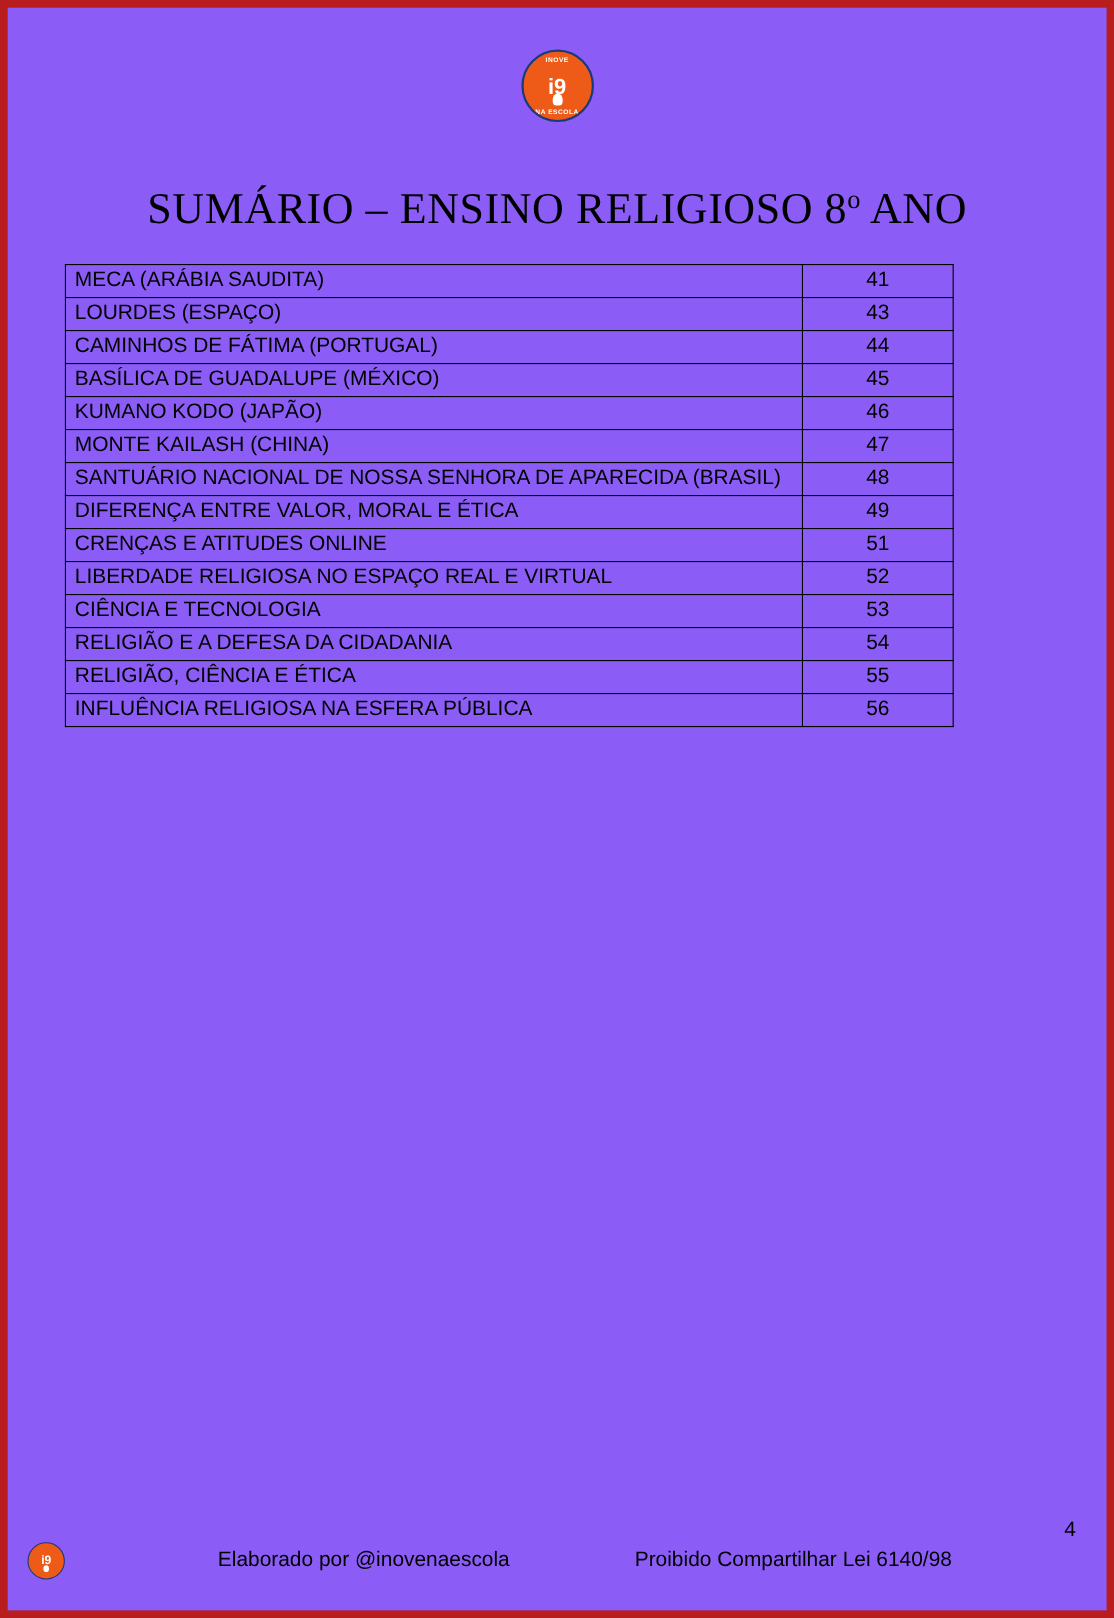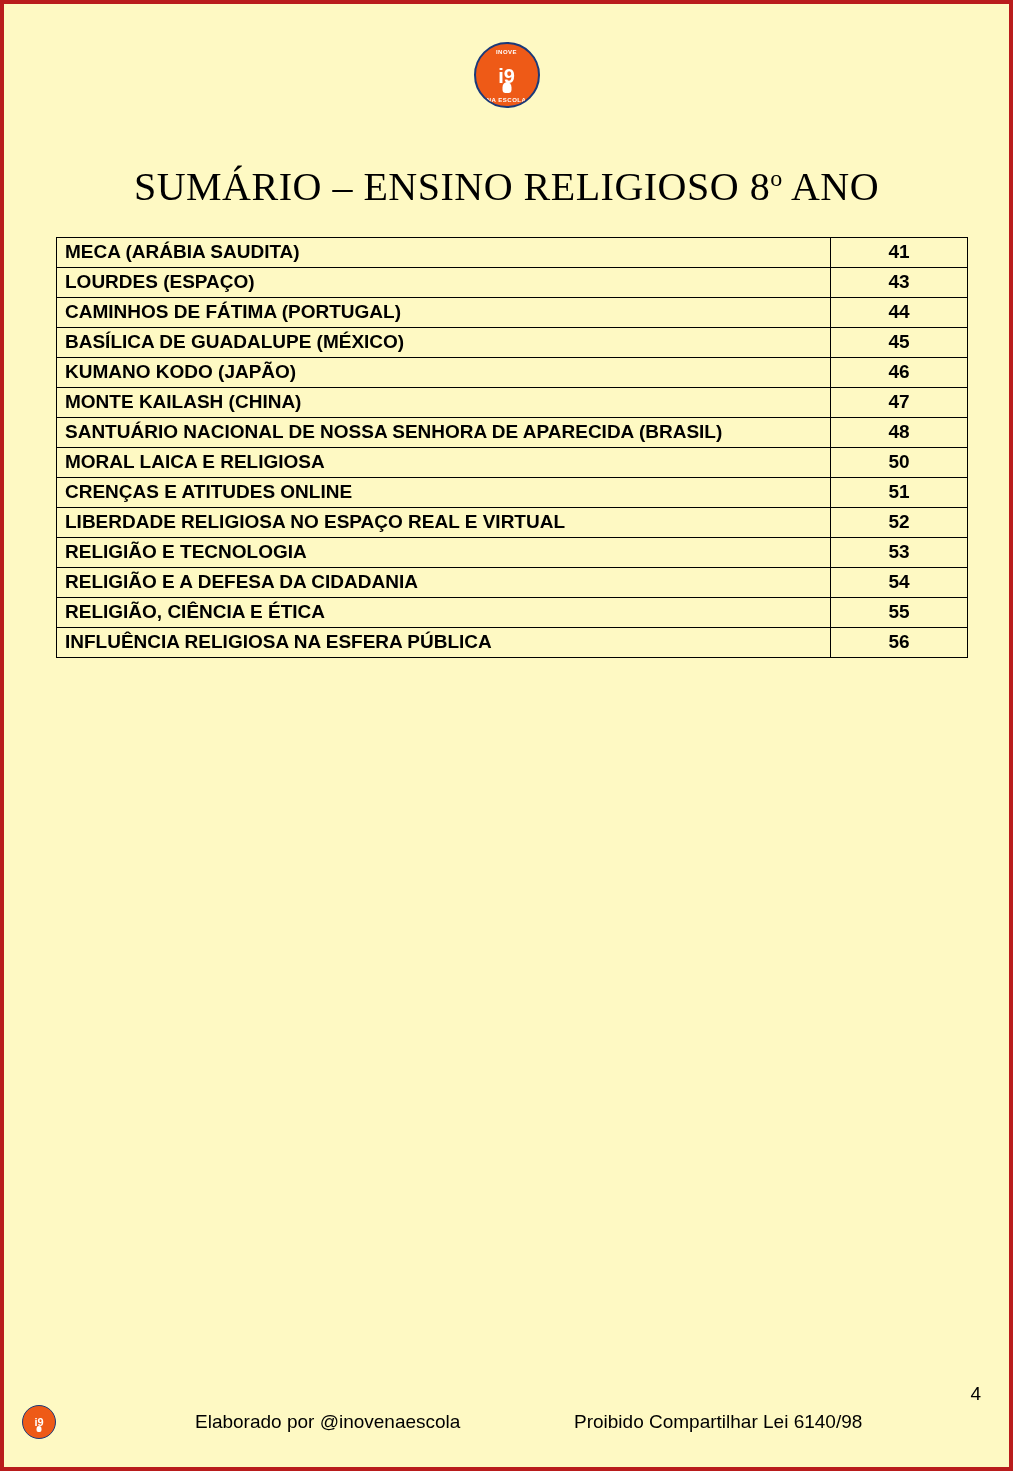--- a/index.html
+++ b/index.html
@@ -9,22 +9,22 @@
   }
   body {
     font-family: "Liberation Sans", sans-serif;
     color: #000000;
   }
   .page {
     position: relative;
     width: 1013px;
     height: 1471px;
     box-sizing: border-box;
-    background: #fef9c3;
-    border: 4px solid #b91c1c;
+    background: #8b5cf6;
+    border: 7px solid #b91c1c;
     overflow: hidden;
   }
   .logo-wrap {
     position: absolute;
     top: 38px;
     left: 0;
     width: 100%;
     display: flex;
     justify-content: center;
   }
@@ -92,24 +92,23 @@
     color: #000000;
   }
   .title .sup {
     font-size: 24px;
     vertical-align: super;
   }
   table.summary {
     position: absolute;
     top: 233px;
     left: 52px;
-    width: 912px;
+    width: 808px;
     border-collapse: collapse;
     table-layout: fixed;
-    font-weight: bold;
   }
   table.summary td {
     border: 1px solid #000000;
     font-size: 19px;
     font-family: "Liberation Sans", sans-serif;
     line-height: 1.05;
     padding: 3px 0 4px 8px;
     height: 22px;
     vertical-align: middle;
     white-space: nowrap;
@@ -210,33 +209,33 @@
       </tr>
       <tr>
         <td>MONTE KAILASH (CHINA)</td>
         <td class="page-col">47</td>
       </tr>
       <tr>
         <td>SANTUÁRIO NACIONAL DE NOSSA SENHORA DE APARECIDA (BRASIL)</td>
         <td class="page-col">48</td>
       </tr>
       <tr>
-        <td>MORAL LAICA E RELIGIOSA</td>
-        <td class="page-col">50</td>
+        <td>DIFERENÇA ENTRE VALOR, MORAL E ÉTICA</td>
+        <td class="page-col">49</td>
       </tr>
       <tr>
         <td>CRENÇAS E ATITUDES ONLINE</td>
         <td class="page-col">51</td>
       </tr>
       <tr>
         <td>LIBERDADE RELIGIOSA NO ESPAÇO REAL E VIRTUAL</td>
         <td class="page-col">52</td>
       </tr>
       <tr>
-        <td>RELIGIÃO E TECNOLOGIA</td>
+        <td>CIÊNCIA E TECNOLOGIA</td>
         <td class="page-col">53</td>
       </tr>
       <tr>
         <td>RELIGIÃO E A DEFESA DA CIDADANIA</td>
         <td class="page-col">54</td>
       </tr>
       <tr>
         <td>RELIGIÃO, CIÊNCIA E ÉTICA</td>
         <td class="page-col">55</td>
       </tr>

